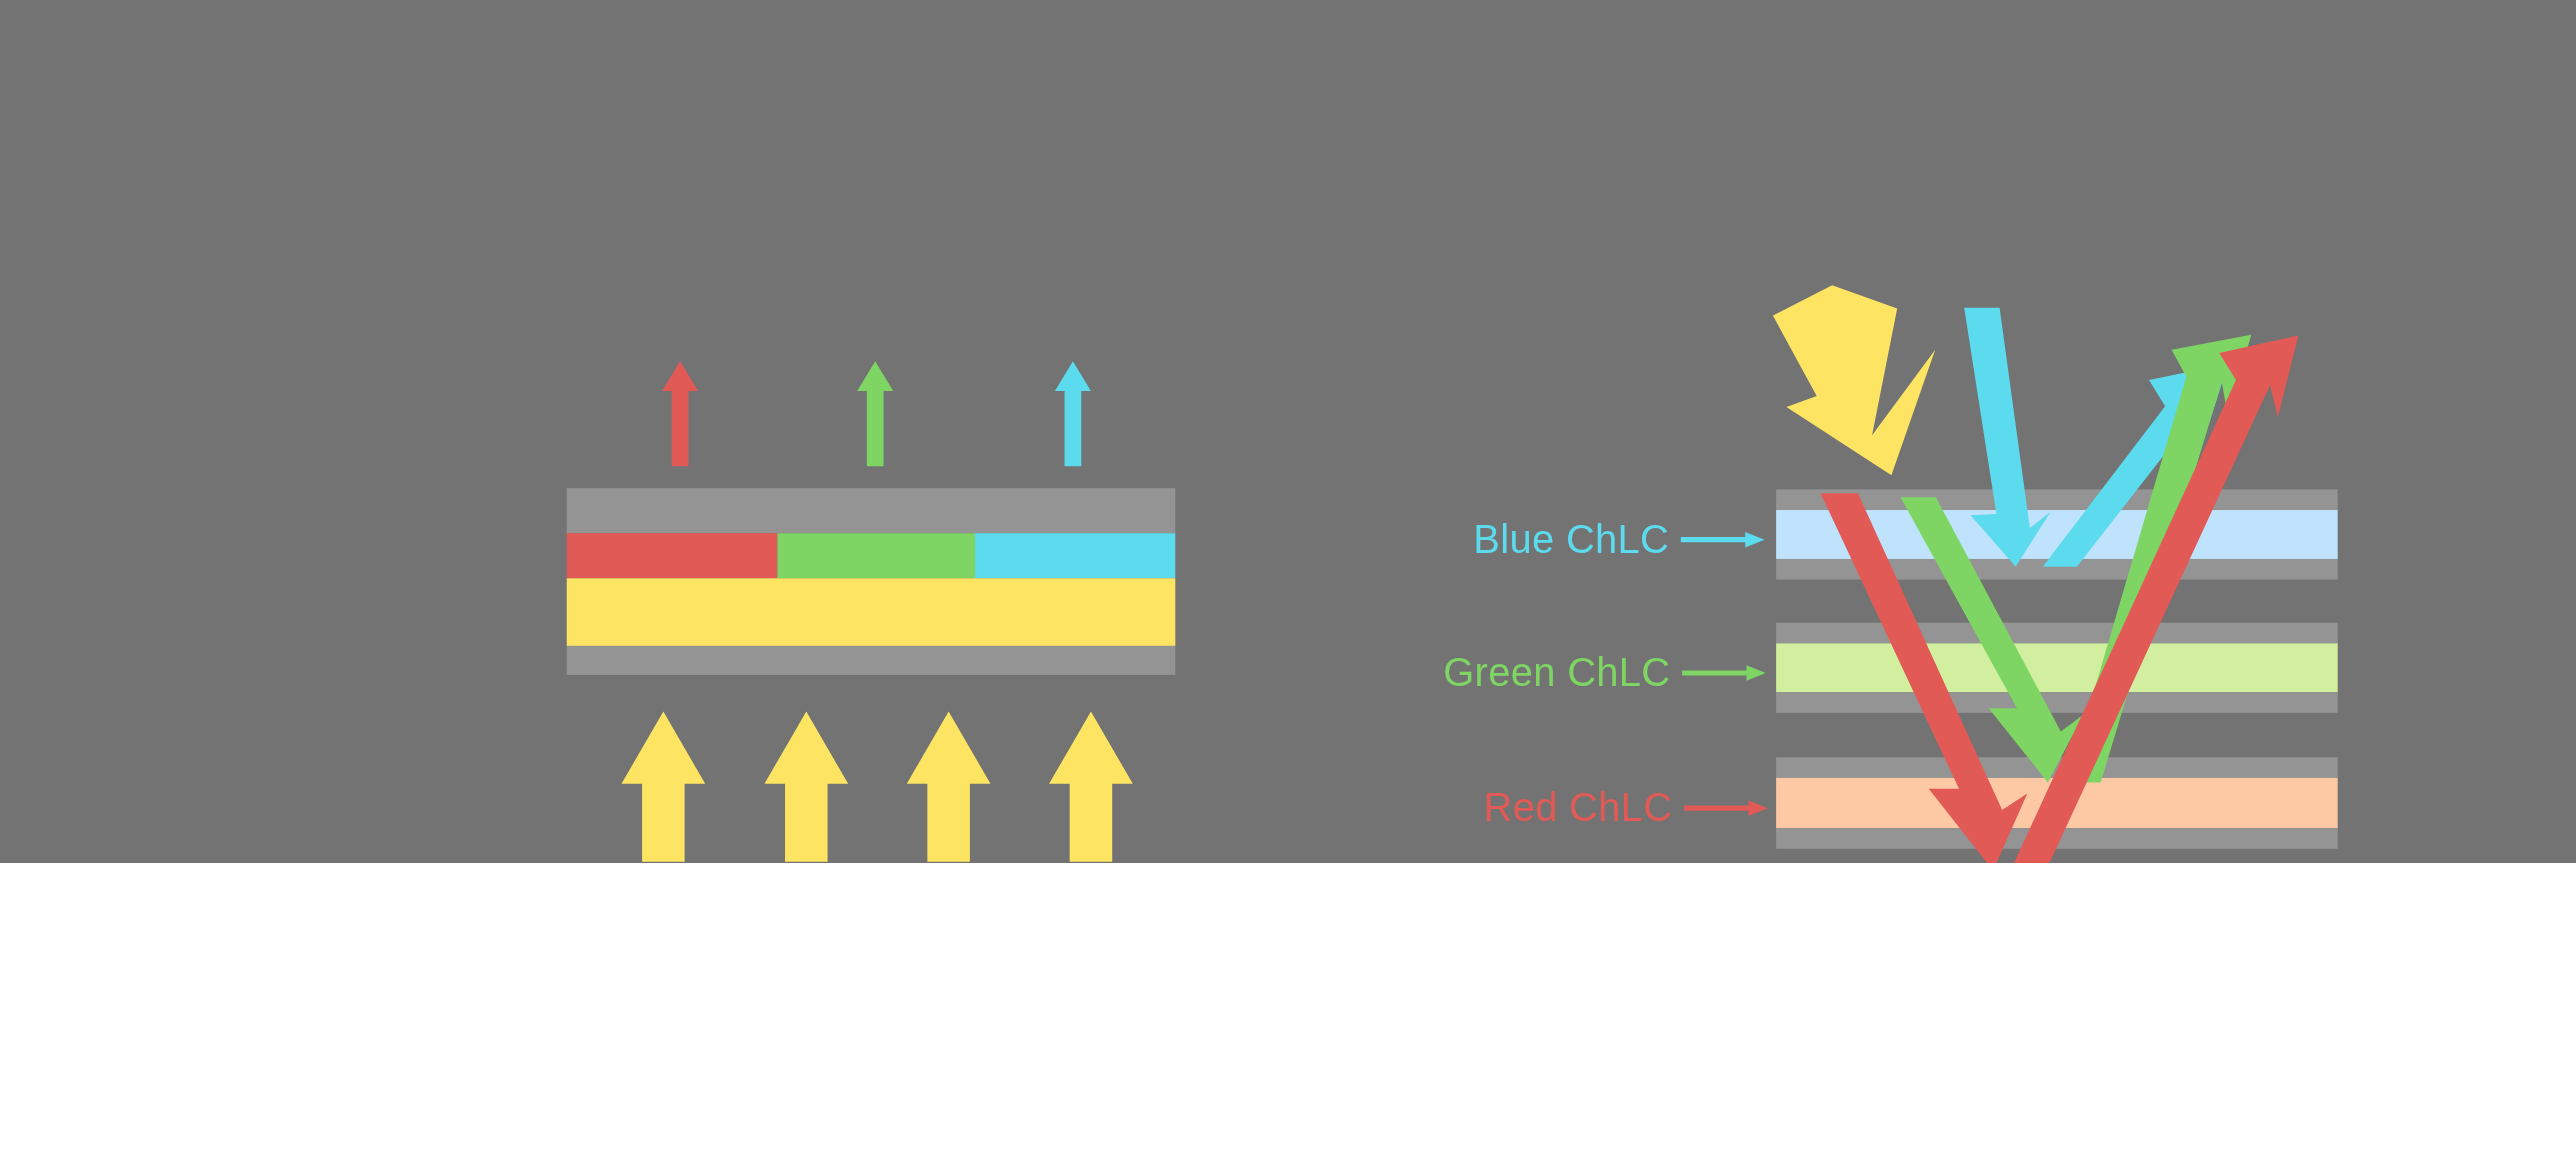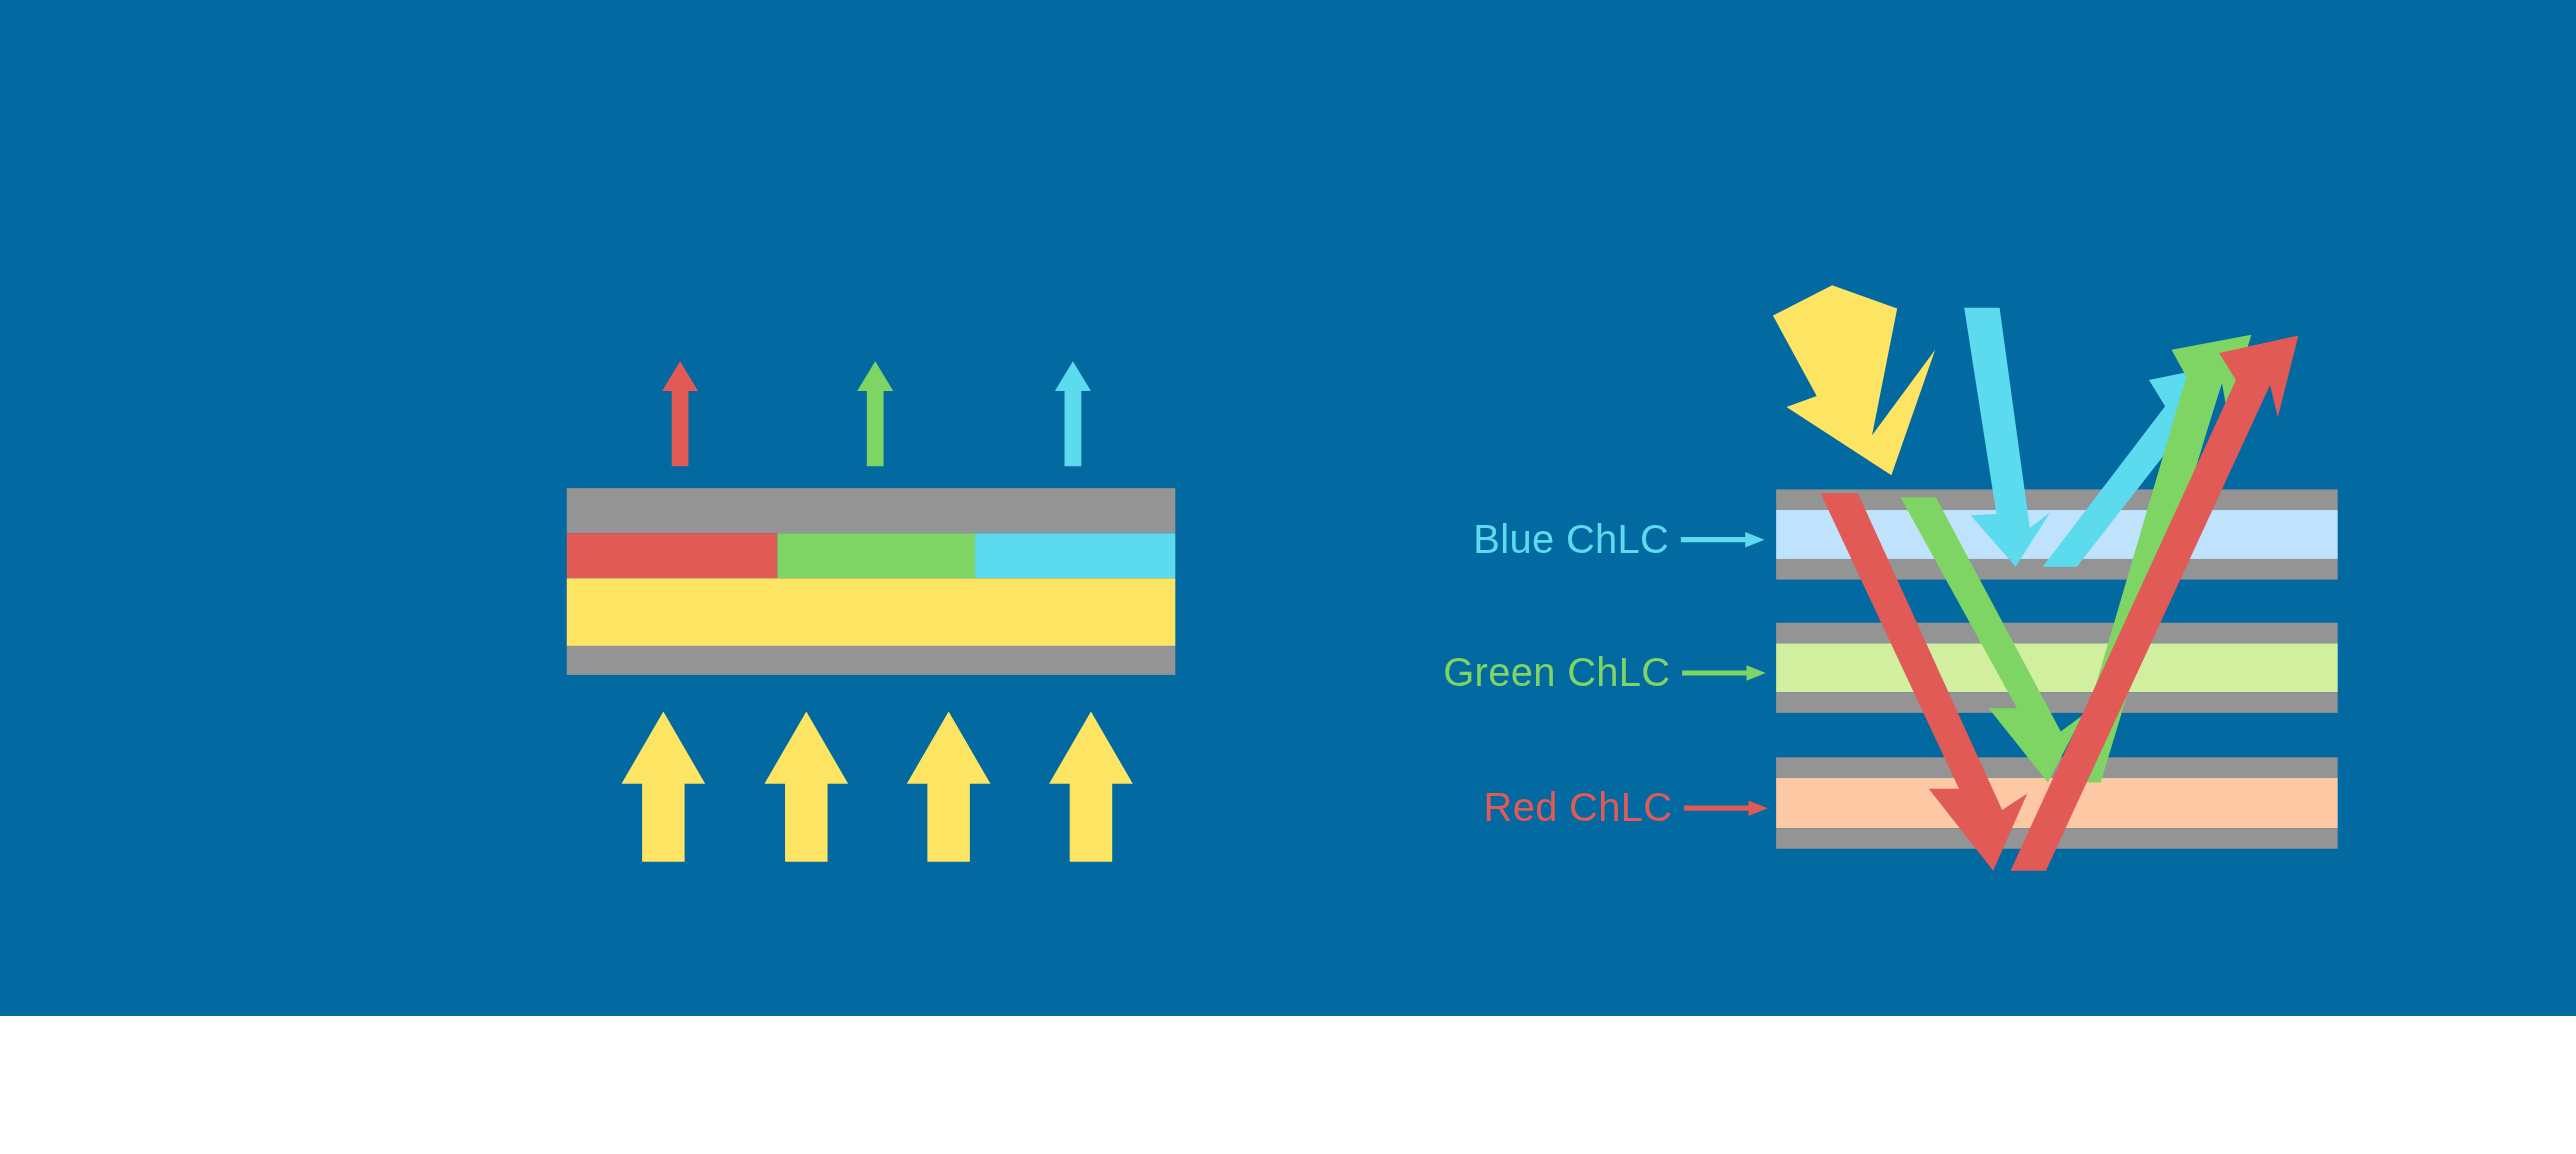--- a/index.html
+++ b/index.html
@@ -8,22 +8,22 @@
     padding: 0;
     background: #ffffff;
   }
   body {
     font-family: "Liberation Sans", sans-serif;
     -webkit-font-smoothing: antialiased;
   }
   #stage {
     position: relative;
     width: 2576px;
-    height: 1016px;
-    background: #0369a1;
+    height: 863px;
+    background: #737373;
     overflow: hidden;
   }
   #stage svg.layer {
     position: absolute;
     left: 0;
     top: 0;
     width: 2576px;
     height: 1154px;
   }
   .lbl {

